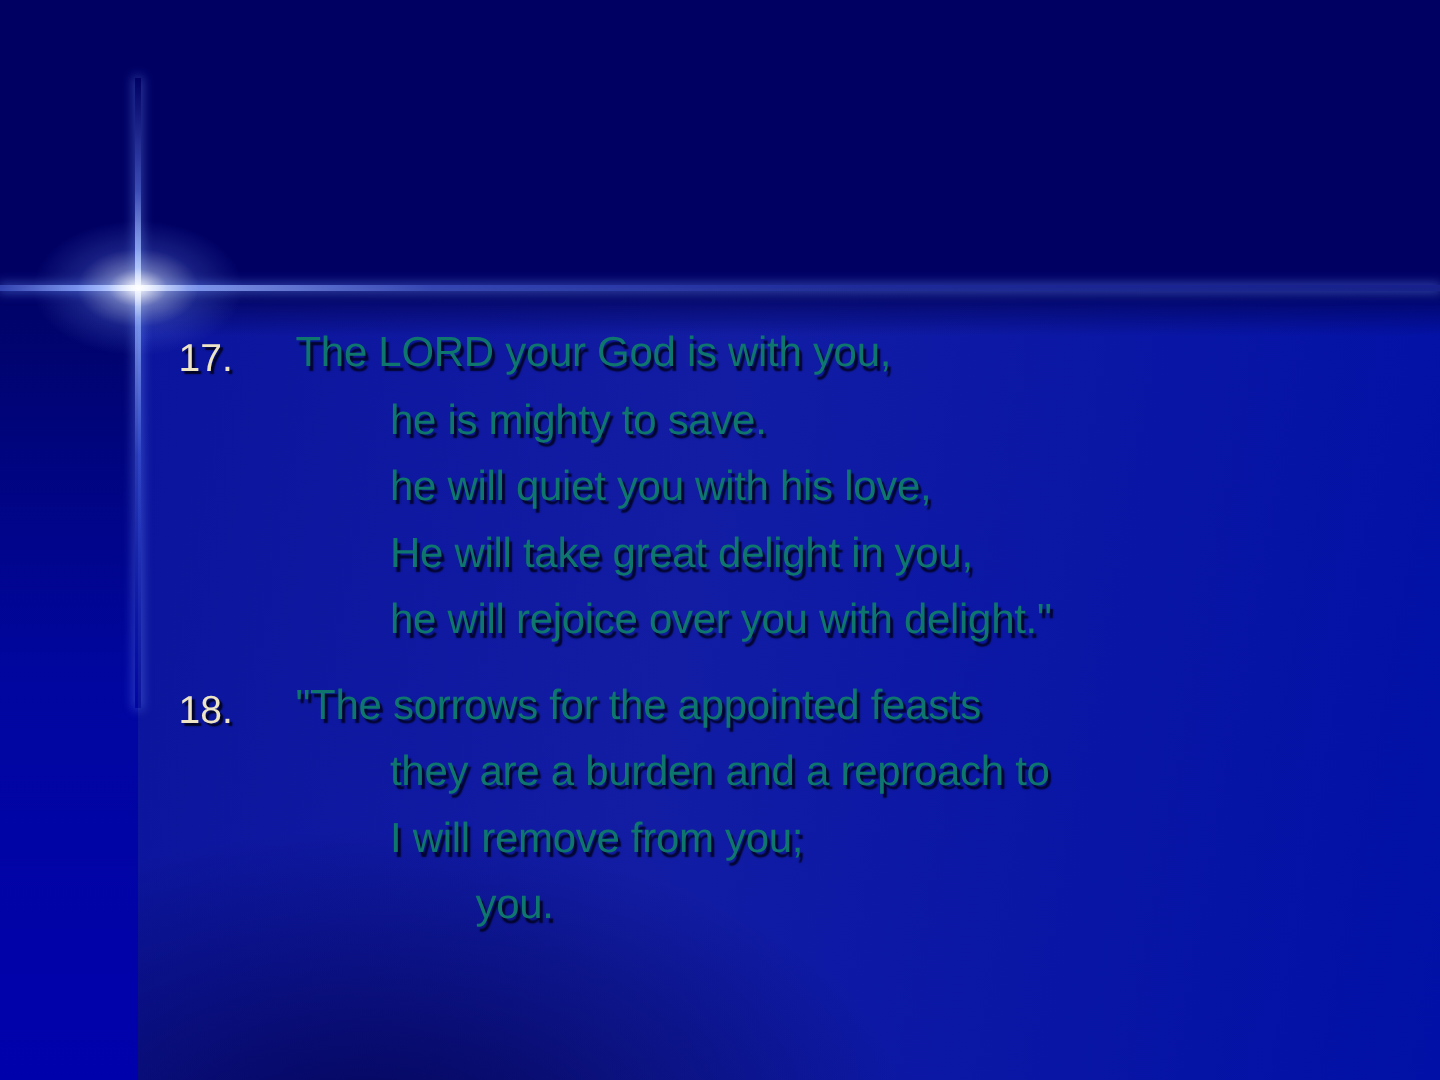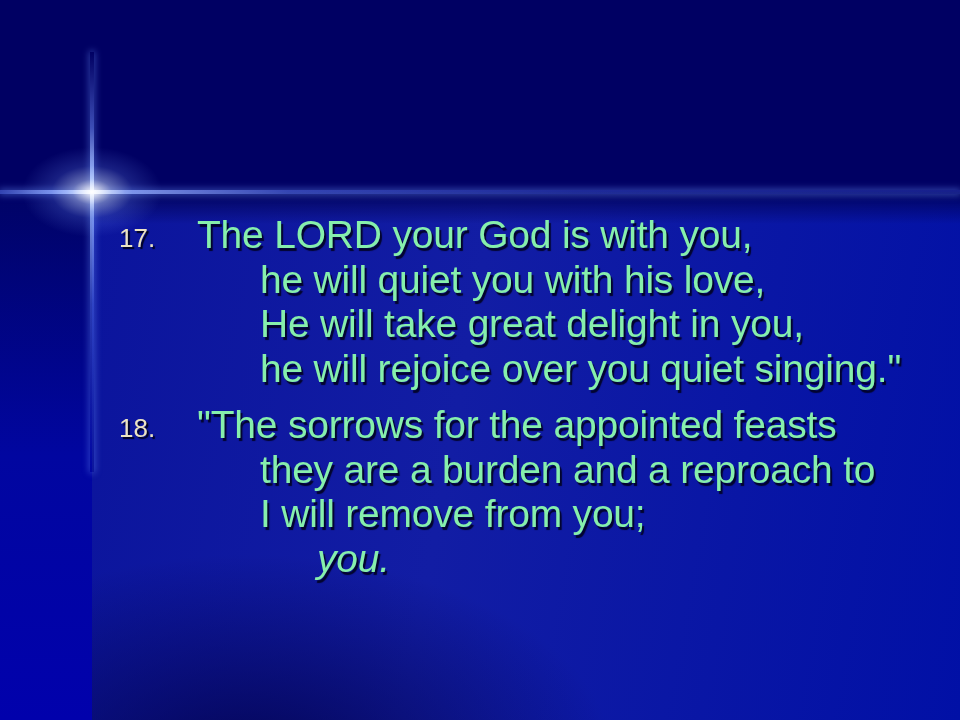--- a/index.html
+++ b/index.html
@@ -88,50 +88,51 @@
   }
   .vnum {
     flex: 0 0 105px;
     box-sizing: border-box;
     padding: 10px 0 0 27px;
     font-size: 26px;
     color: #ece4c4;
     text-shadow: 2px 2px 1px rgba(0,0,20,0.9);
   }
   .vlines {
-    font-size: 39px;
+    font-size: 28px;
     line-height: 44.5px;
     letter-spacing: -0.2px;
-    color: #86efac;
+    color: #0f766e;
     text-shadow: 2px 3px 1px rgba(0,0,25,0.85);
   }
   .vline.ind1 { padding-left: 63px; }
-  .vline.ind2 { padding-left: 120px; font-style: italic; }
+  .vline.ind2 { padding-left: 120px; }
 </style>
 </head>
 <body>
 
 <div class="slide">
   <div class="band-top"></div>
   <div class="strip-left"></div>
   <div class="area-main"></div>
 
   <div class="flare-v"></div>
   <div class="flare-h"></div>
   <div class="flare-core"></div>
 
   <div class="content">
 
     <div class="verse">
       <div class="vnum">17.</div>
       <div class="vlines">
         <div class="vline ind0">The LORD your God is with you,</div>
+        <div class="vline ind1">he is mighty to save.</div>
         <div class="vline ind1">he will quiet you with his love,</div>
         <div class="vline ind1">He will take great delight in you,</div>
-        <div class="vline ind1">he will rejoice over you quiet singing."</div>
+        <div class="vline ind1">he will rejoice over you with delight."</div>
       </div>
     </div>
 
     <div class="verse">
       <div class="vnum">18.</div>
       <div class="vlines">
         <div class="vline ind0">"The sorrows for the appointed feasts</div>
         <div class="vline ind1">they are a burden and a reproach to</div>
         <div class="vline ind1">I will remove from you;</div>
         <div class="vline ind2">you.</div>

